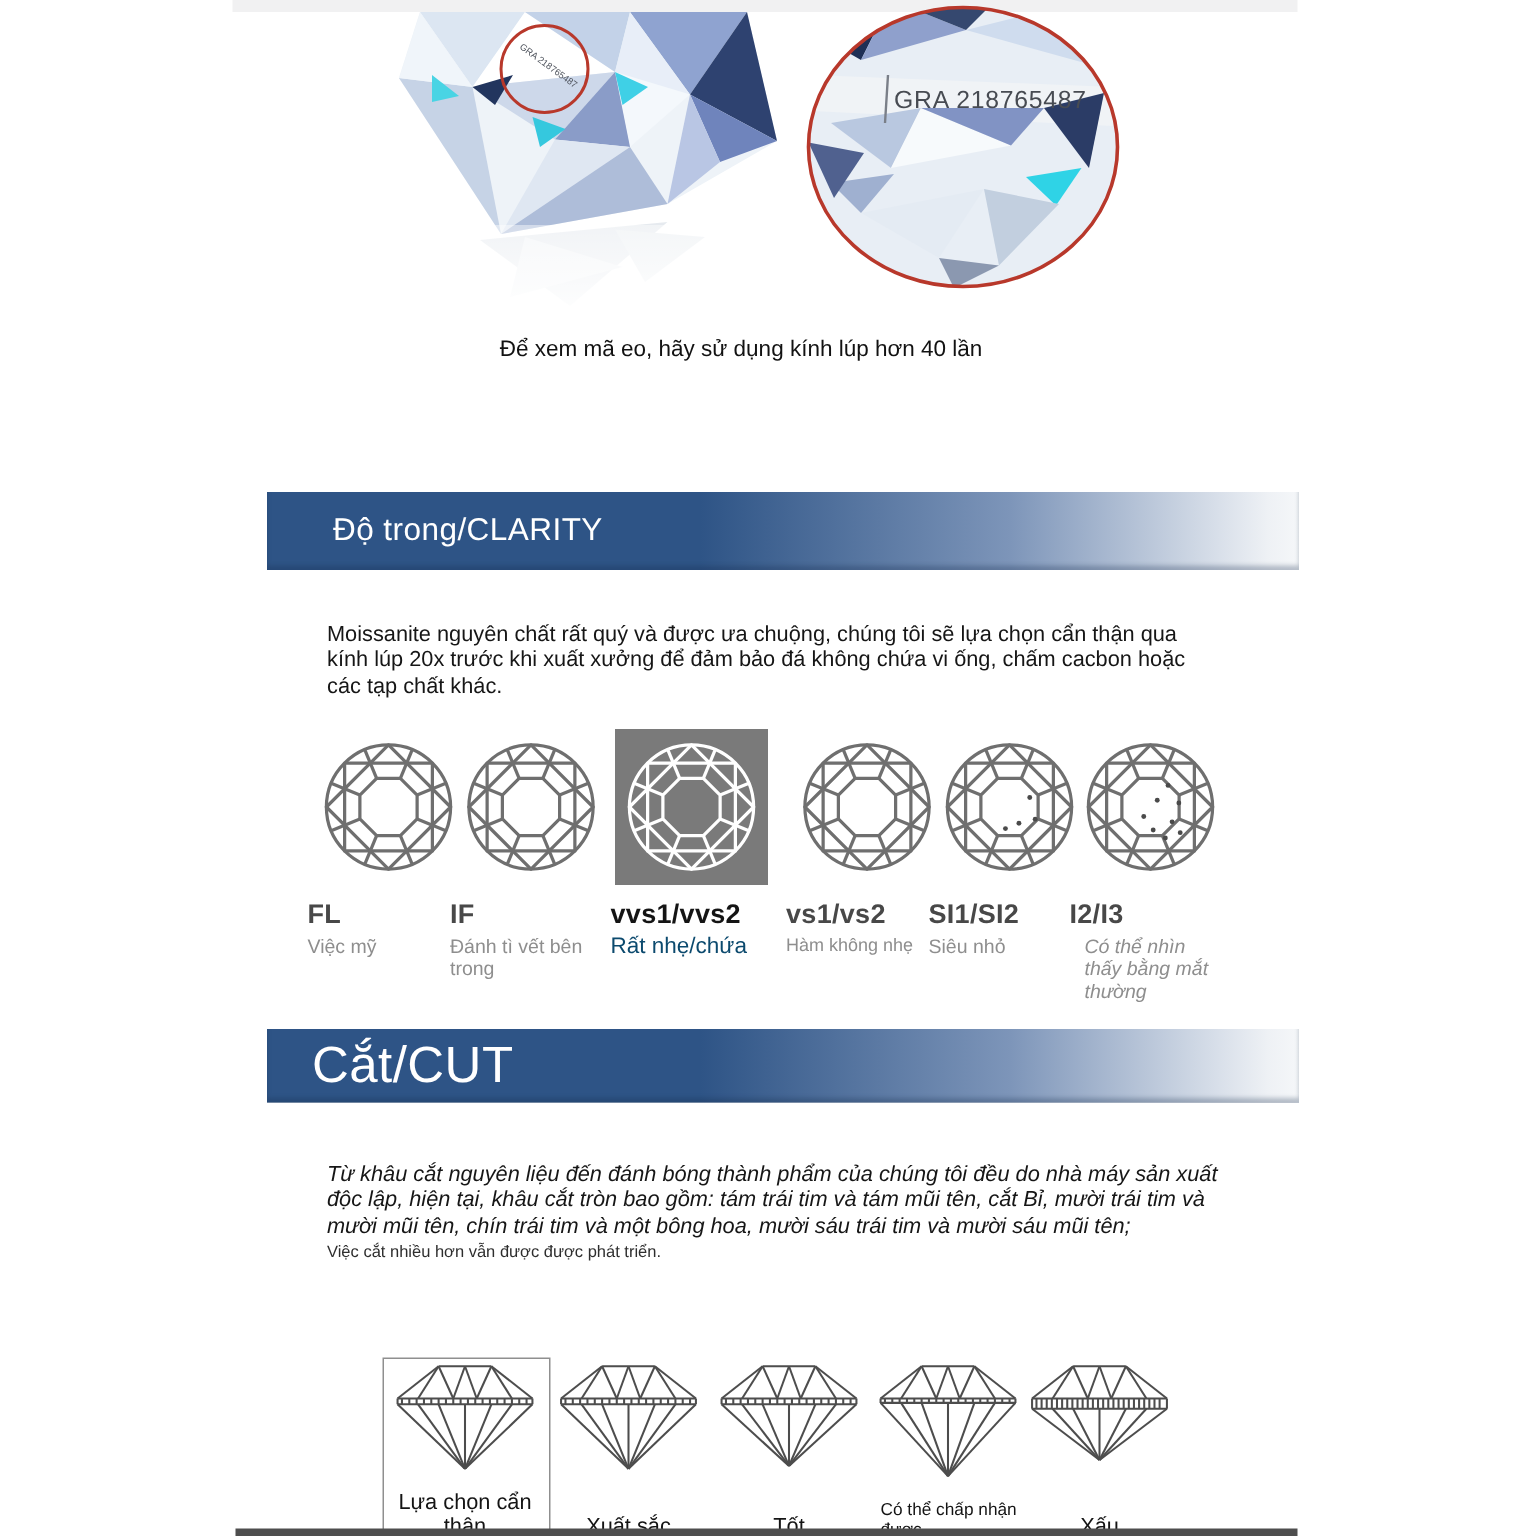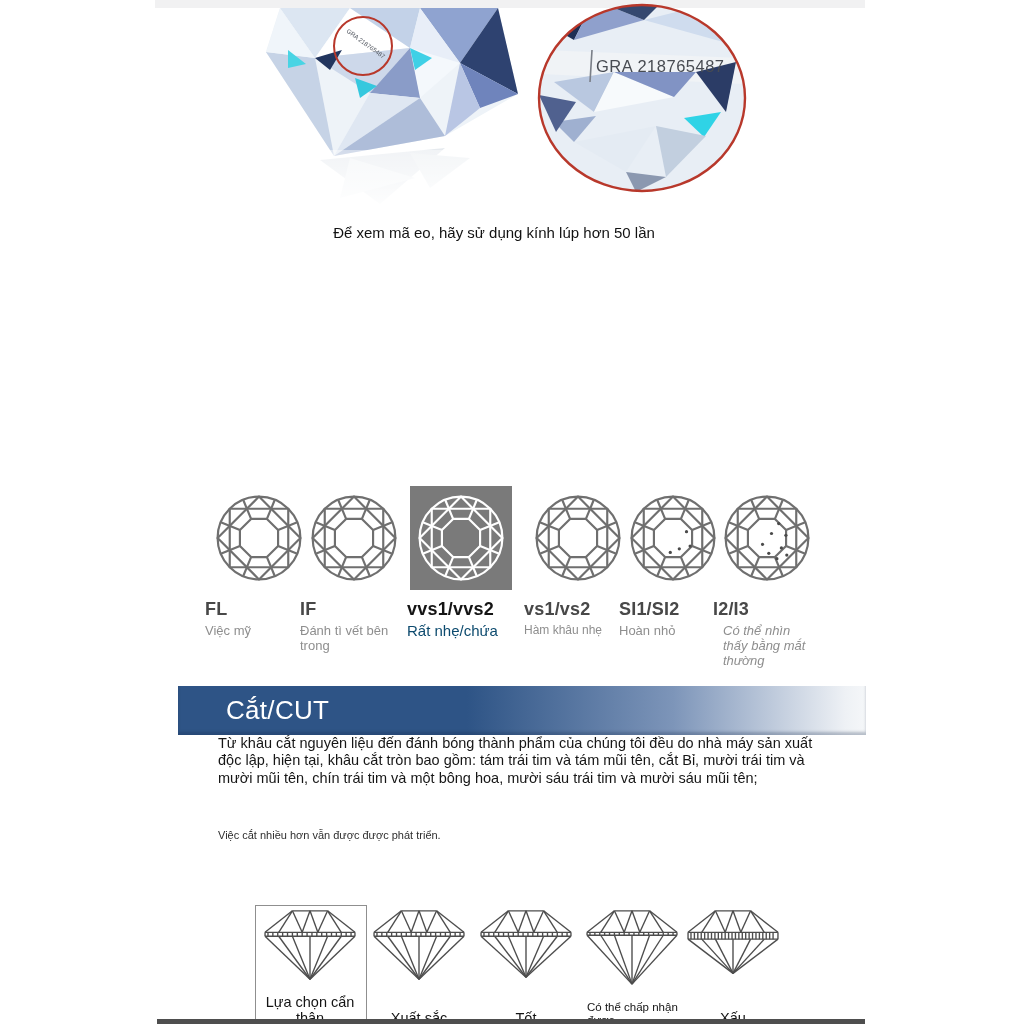--- a/index.html
+++ b/index.html
@@ -16,25 +16,25 @@
   .caption{position:absolute;left:150px;top:224px;width:688px;text-align:center;
     font-size:15px;color:#121212;}
 
   .section-bar{position:absolute;left:178px;width:688px;
     background:linear-gradient(90deg,#2e5486 0%,#2e5486 42%,#7d95b9 72%,#eef1f5 97%,#f5f7f9 100%);
     box-shadow:inset 0 -3px 3px rgba(23,42,74,0.28);
     color:#ffffff;display:flex;align-items:center;}
   .bar-clarity{top:328px;height:52px;}
   .bar-clarity .bar-title{padding-left:44px;font-size:21px;letter-spacing:.3px;}
   .bar-cut{top:686px;height:49px;}
-  .bar-cut .bar-title{padding-left:48px;font-size:26px;letter-spacing:.3px;}
+  .bar-cut .bar-title{padding-left:30px;font-size:34px;letter-spacing:.3px;}
 
   .desc{position:absolute;left:218px;font-size:14.5px;line-height:17.6px;color:#161616;}
   .clarity-desc{top:400px;width:584px;}
-  .cut-desc{top:720px;width:606px;}
+  .cut-desc{top:760px;width:606px;font-style:italic;}
   .cut-note{position:absolute;left:218px;top:829px;font-size:11px;color:#2e2e2e;}
   .cut-heading{position:absolute;left:218px;top:868px;font-size:15px;color:#101010;}
 
   .ccol{position:absolute;top:486px;width:108px;}
   .stone-box{width:102px;height:104px;margin:0 auto;display:flex;align-items:center;justify-content:center;}
   .stone-box.hl{background:#7a7a7a;}
   .grade{margin-top:9px;font-size:18px;font-weight:700;color:#484848;letter-spacing:.2px;}
   .grade.dark{color:#141414;}
   .sub{margin-top:3px;font-size:13px;line-height:15px;color:#8e8e8e;}
   .sub-lg{font-size:15px;color:#0c4a6e;}
@@ -118,22 +118,26 @@
       <polygon points="40,142 122,126 92,172" fill="#e4ebf3"></polygon>
       <polygon points="122,126 172,136 132,177" fill="#c2cfdf"></polygon>
       <polygon points="92,172 132,177 102,192" fill="#8b98b0"></polygon>
       <polygon points="5,95 42,102 22,132" fill="#50618f"></polygon>
       <line x1="58" y1="50" x2="56" y2="82" stroke="#7a7f88" stroke-width="1.6"></line>
       <text x="62" y="72" font-size="16.5" fill="#474b52" letter-spacing="0.5" font-family="Liberation Sans, sans-serif">GRA 218765487</text>
     </g>
     <ellipse cx="108" cy="98" rx="103" ry="93" fill="none" stroke="#b8382b" stroke-width="2.4"></ellipse>
   </svg>
 
-  <div class="caption">Để xem mã eo, hãy sử dụng kính lúp hơn 50 lần</div>
-
+  <div class="caption">Để xem mã eo, hãy sử dụng kính lúp hơn 40 lần</div>
+
+  <div class="section-bar bar-clarity">
+    <span class="bar-title">Độ trong/CLARITY</span>
+  </div>
+  <p class="desc clarity-desc">Moissanite nguyên chất rất quý và được ưa chuộng, chúng tôi sẽ lựa chọn cẩn thận qua kính lúp 20x trước khi xuất xưởng để đảm bảo đá không chứa vi ống, chấm cacbon hoặc các tạp chất khác.</p>
 
   <div class="ccol" style="left:205px">
     <div class="stone-box">
         <svg viewBox="-50 -50 100 100" width="90" height="90" fill="none" stroke="#6f6f6f" stroke-width="2.4" stroke-linejoin="round">
     <circle r="46"></circle>
     <polygon points="0,-46 46,0 0,46 -46,0"></polygon>
     <polygon points="-32.5,-32.5 32.5,-32.5 32.5,32.5 -32.5,32.5"></polygon>
     <polygon points="21.2,8.8 8.8,21.2 -8.8,21.2 -21.2,8.8 -21.2,-8.8 -8.8,-21.2 8.8,-21.2 21.2,-8.8"></polygon>
     <line x1="42.5" y1="17.6" x2="21.2" y2="8.8"></line>
           <line x1="17.6" y1="42.5" x2="8.8" y2="21.2"></line>
@@ -199,21 +203,21 @@
           <line x1="17.6" y1="42.5" x2="8.8" y2="21.2"></line>
           <line x1="-17.6" y1="42.5" x2="-8.8" y2="21.2"></line>
           <line x1="-42.5" y1="17.6" x2="-21.2" y2="8.8"></line>
           <line x1="-42.5" y1="-17.6" x2="-21.2" y2="-8.8"></line>
           <line x1="-17.6" y1="-42.5" x2="-8.8" y2="-21.2"></line>
           <line x1="17.6" y1="-42.5" x2="8.8" y2="-21.2"></line>
           <line x1="42.5" y1="-17.6" x2="21.2" y2="-8.8"></line>
         </svg>
       </div>
     <div class="grade">vs1/vs2</div>
-    <div class="sub sub-sm">Hàm khâu nhẹ</div>
+    <div class="sub sub-sm">Hàm không nhẹ</div>
   </div>
   <div class="ccol" style="left:619px">
     <div class="stone-box">
         <svg viewBox="-50 -50 100 100" width="90" height="90" fill="none" stroke="#6f6f6f" stroke-width="2.4" stroke-linejoin="round">
     <circle r="46"></circle>
     <polygon points="0,-46 46,0 0,46 -46,0"></polygon>
     <polygon points="-32.5,-32.5 32.5,-32.5 32.5,32.5 -32.5,32.5"></polygon>
     <polygon points="21.2,8.8 8.8,21.2 -8.8,21.2 -21.2,8.8 -21.2,-8.8 -8.8,-21.2 8.8,-21.2 21.2,-8.8"></polygon>
     <line x1="42.5" y1="17.6" x2="21.2" y2="8.8"></line>
           <line x1="17.6" y1="42.5" x2="8.8" y2="21.2"></line>
@@ -223,21 +227,21 @@
           <line x1="-17.6" y1="-42.5" x2="-8.8" y2="-21.2"></line>
           <line x1="17.6" y1="-42.5" x2="8.8" y2="-21.2"></line>
           <line x1="42.5" y1="-17.6" x2="21.2" y2="-8.8"></line>
           <circle cx="15" cy="-7" r="1.8" fill="#4a4a4a" stroke="none"></circle>
           <circle cx="7" cy="12" r="1.8" fill="#4a4a4a" stroke="none"></circle>
           <circle cx="19" cy="9" r="1.8" fill="#4a4a4a" stroke="none"></circle>
           <circle cx="-3" cy="16" r="1.8" fill="#4a4a4a" stroke="none"></circle>
         </svg>
       </div>
     <div class="grade">SI1/SI2</div>
-    <div class="sub">Hoàn nhỏ</div>
+    <div class="sub">Siêu nhỏ</div>
   </div>
   <div class="ccol" style="left:713px">
     <div class="stone-box">
         <svg viewBox="-50 -50 100 100" width="90" height="90" fill="none" stroke="#6f6f6f" stroke-width="2.4" stroke-linejoin="round">
     <circle r="46"></circle>
     <polygon points="0,-46 46,0 0,46 -46,0"></polygon>
     <polygon points="-32.5,-32.5 32.5,-32.5 32.5,32.5 -32.5,32.5"></polygon>
     <polygon points="21.2,8.8 8.8,21.2 -8.8,21.2 -21.2,8.8 -21.2,-8.8 -8.8,-21.2 8.8,-21.2 21.2,-8.8"></polygon>
     <line x1="42.5" y1="17.6" x2="21.2" y2="8.8"></line>
           <line x1="17.6" y1="42.5" x2="8.8" y2="21.2"></line>

